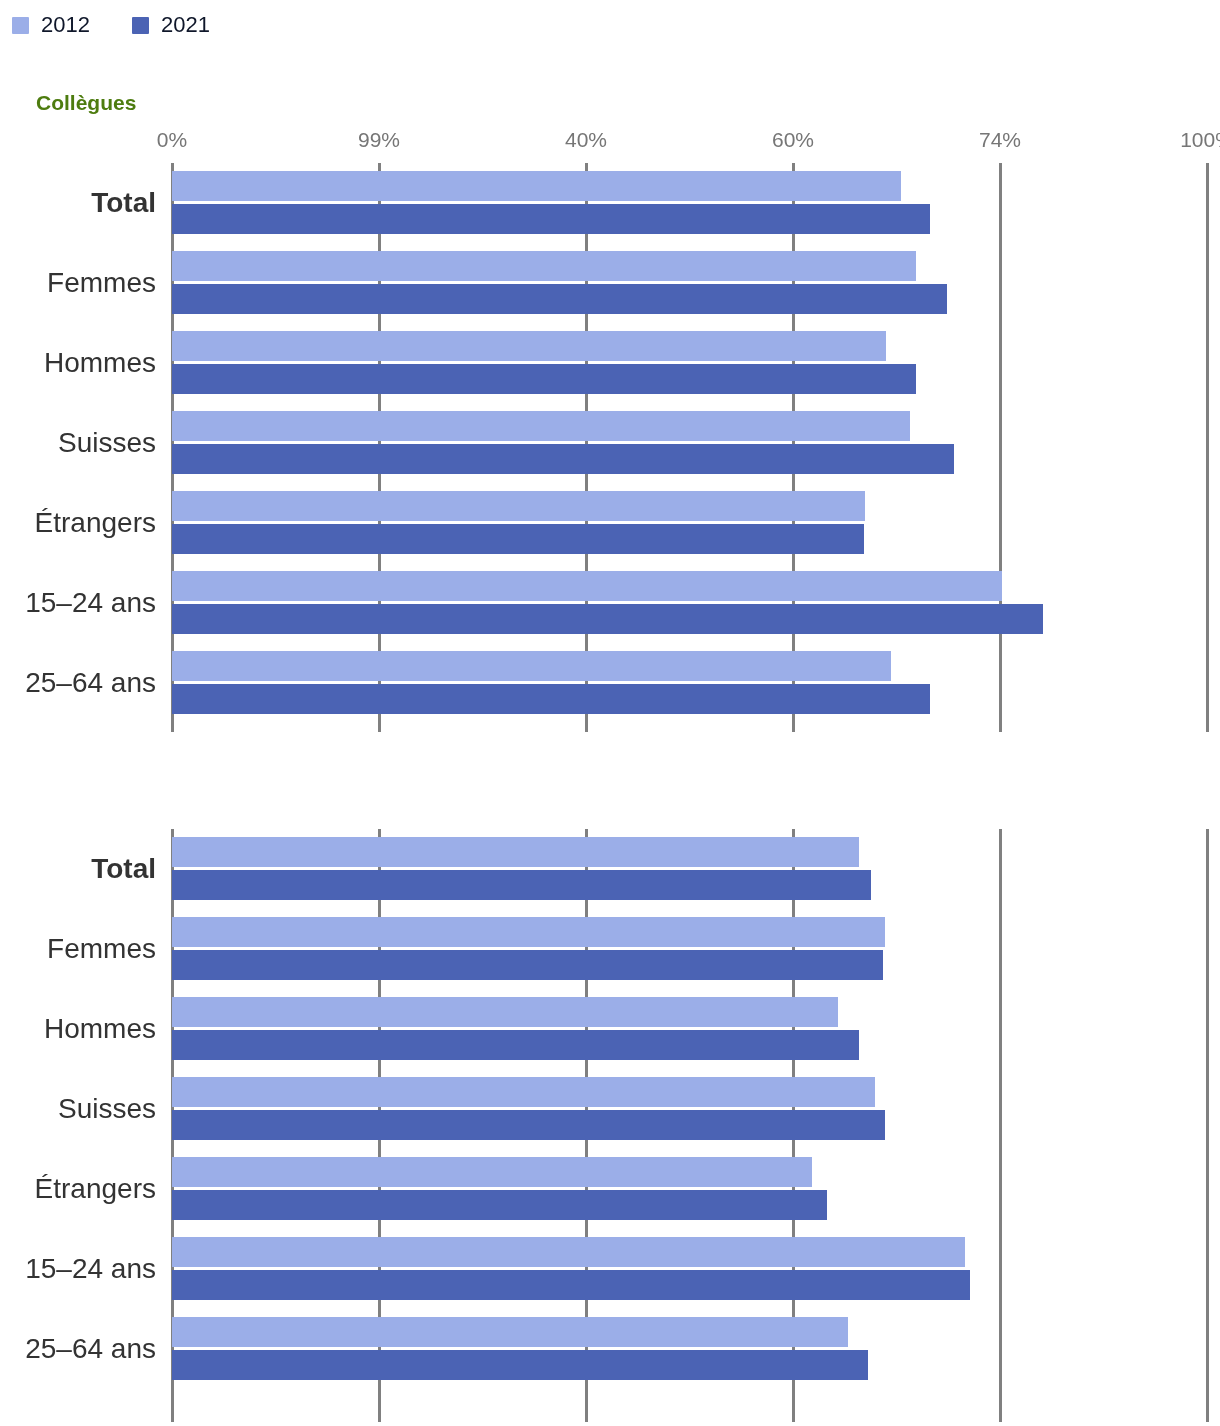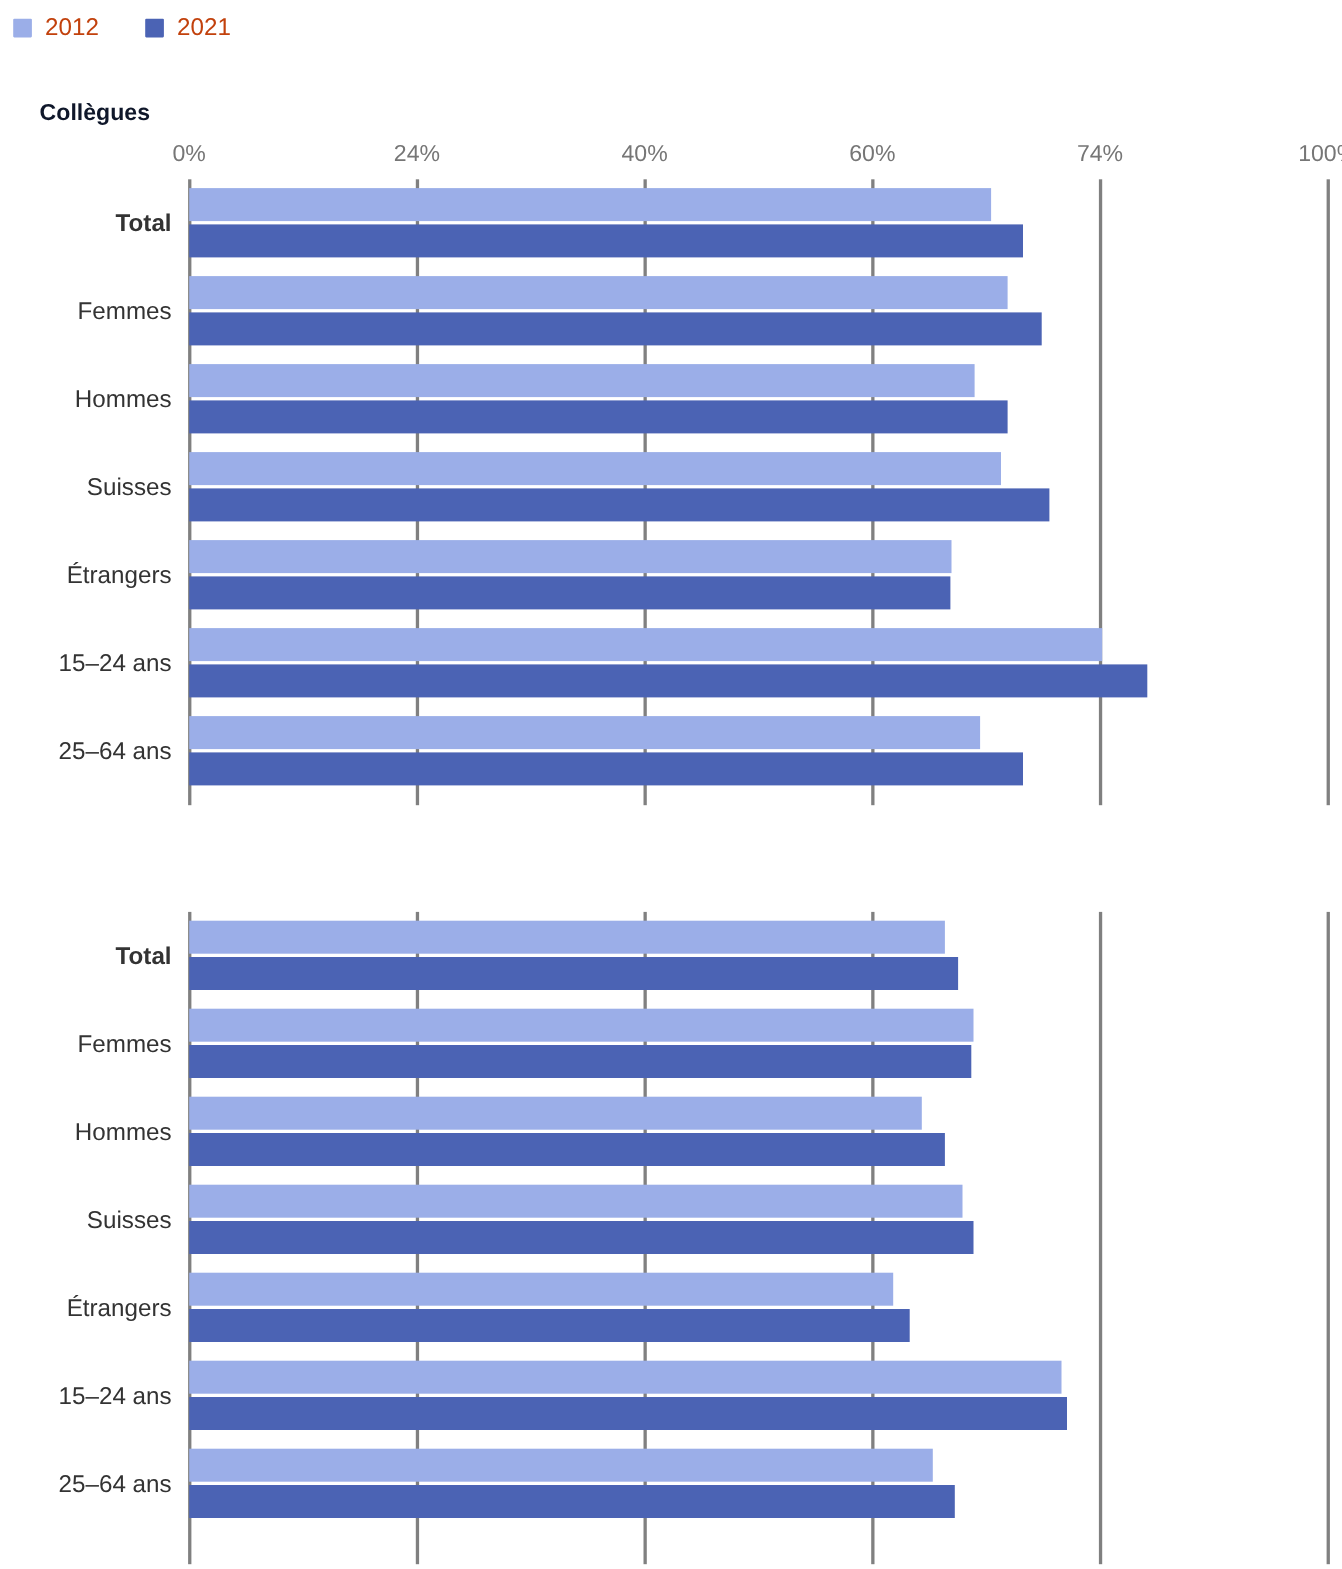--- a/index.html
+++ b/index.html
@@ -36,34 +36,34 @@
     gap: 12px;
   }
   .legend-swatch {
     width: 17px;
     height: 17px;
     border-radius: 1px;
     display: block;
   }
   .legend-label {
     font-size: 22px;
-    color: #c2410c;
+    color: #0f172a;
     line-height: 1;
   }
 
   
   .chart-block {
     position: absolute;
     left: 0;
     width: 1220px;
   }
   .chart-title {
     font-size: 21px;
     font-weight: bold;
-    color: #0f172a;
+    color: #4d7c0f;
     margin: 0 0 0 36px;
     line-height: 1;
   }
 
   .plot {
     position: relative;
     margin-top: 16px;
     height: 603px;
   }
   
@@ -107,21 +107,21 @@
   }
   .row {
     position: relative;
     height: 80px;
   }
   .row-label {
     position: absolute;
     right: 1064px;  
     top: 50%;
     transform: translateY(-50%);
-    font-size: 22px;
+    font-size: 28px;
     color: #333333;
     white-space: nowrap;
     text-align: left;
     line-height: 1;
   }
   .row-label.bold { font-weight: bold; }
 
   .bar {
     position: absolute;
     left: 172px;
@@ -149,21 +149,21 @@
         <span class="legend-swatch" style="background: rgb(75, 99, 180);"></span>
         <span class="legend-label">2021</span>
       </div>
     </div>
 
   <div class="chart-block" id="chart-0" style="top:92px;">
     <div class="chart-title">Collègues</div>
     <div class="plot">
       <div class="axis-labels">
           <div class="axis-label" style="left: 172px;">0%</div>
-          <div class="axis-label" style="left: 379px;">24%</div>
+          <div class="axis-label" style="left: 379px;">99%</div>
           <div class="axis-label" style="left: 586px; text-align: right;">40%</div>
           <div class="axis-label" style="left: 793px;">60%</div>
           <div class="axis-label" style="left: 1000px;">74%</div>
           <div class="axis-label" style="left: 1207px;">100%</div>
         </div>
       <div class="grid-area">
           <div class="gridline axis0" style="left: 171px; background: rgb(128, 128, 128);"></div>
           <div class="gridline" style="left: 378px; background: rgb(128, 128, 128);"></div>
           <div class="gridline" style="left: 585px; background: rgb(128, 128, 128);"></div>
           <div class="gridline" style="left: 792px; background: rgb(128, 128, 128);"></div>

